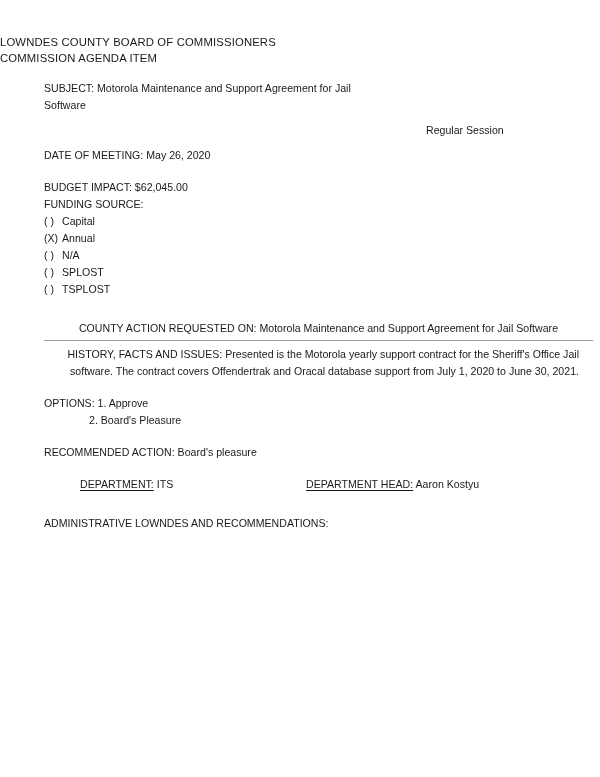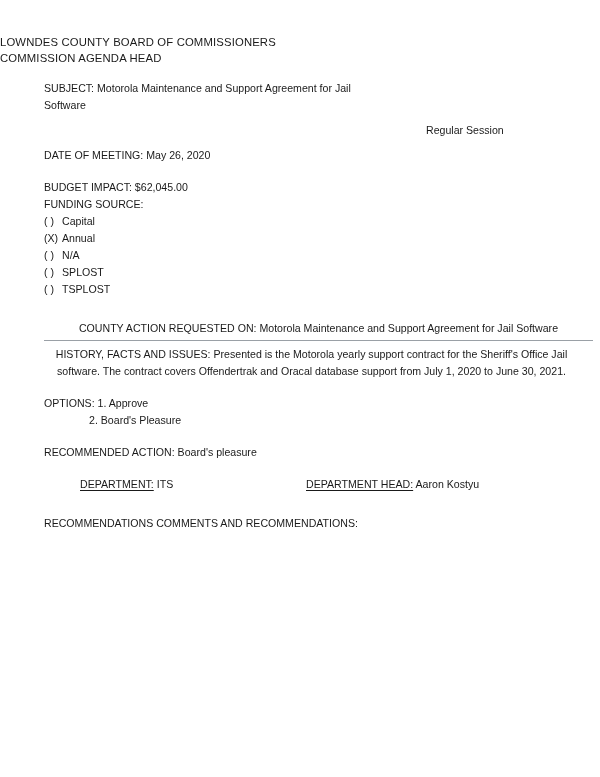--- a/index.html
+++ b/index.html
@@ -98,21 +98,21 @@
     border-top: 1px solid #9aa0a6;
     margin: 3px 0 0 0;
     width: 549px;
     height: 0;
   }
 
   .history-para {
     margin: 0;
     line-height: 17px;
     width: 535px;
-    text-align: center;
+    text-align: right;
   }
 
   
   .options-block {
     line-height: 17px;
   }
   .options-indent {
     display: inline-block;
     width: 45px;
   }
@@ -141,21 +141,21 @@
     padding-left: 36px;
   }
 </style>
 </head>
 <body>
 
 <div class="page">
 
   <div class="doc-header">
     <div class="title-line">LOWNDES COUNTY BOARD OF COMMISSIONERS</div>
-    <div class="title-line">COMMISSION AGENDA HEAD</div>
+    <div class="title-line">COMMISSION AGENDA ITEM</div>
   </div>
 
   <div class="body-area">
 
     <div class="para subject-line">SUBJECT: Motorola Maintenance and Support Agreement for Jail
 Software</div>
 
     <div class="gap-sm"></div>
 
     <div class="session-row">
@@ -214,16 +214,16 @@
 
     <div class="gap-md"></div>
 
     <div class="dept-row">
       <span class="dept-left"><span class="ul">DEPARTMENT:</span><span> ITS</span></span>
       <span class="dept-right"><span class="ul">DEPARTMENT HEAD:</span><span> Aaron Kostyu</span></span>
     </div>
 
     <div class="gap-lg"></div>
 
-    <div class="para">RECOMMENDATIONS COMMENTS AND RECOMMENDATIONS:</div>
+    <div class="para">ADMINISTRATIVE LOWNDES AND RECOMMENDATIONS:</div>
 
   </div>
 </div>
 
 </body></html>

